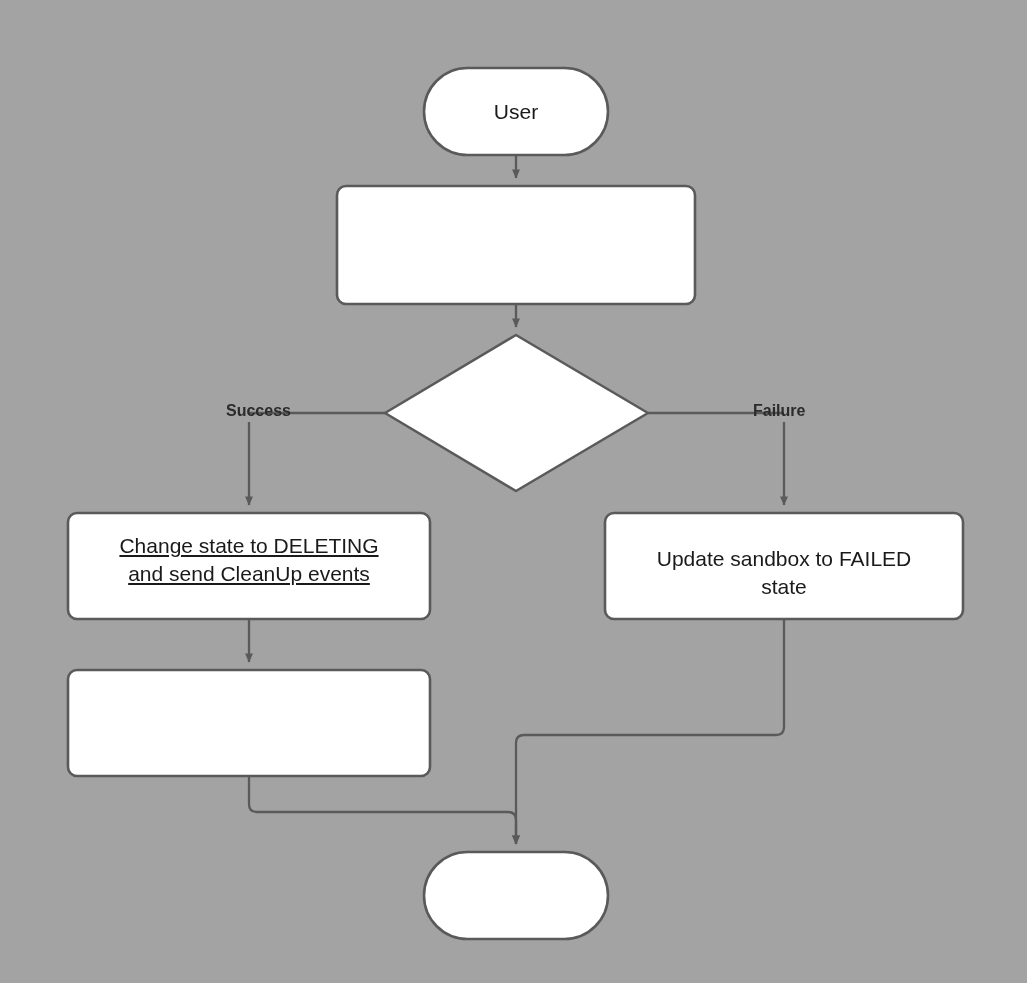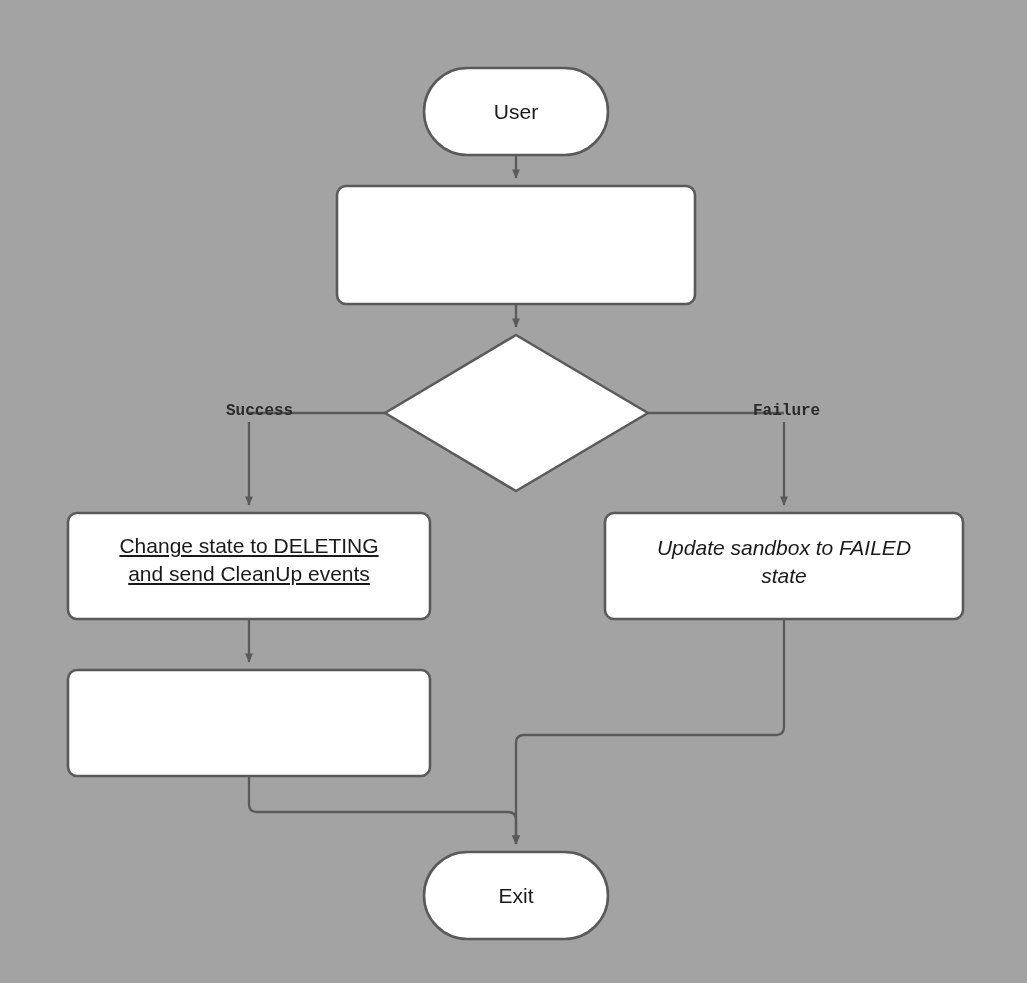--- a/index.html
+++ b/index.html
@@ -37,21 +37,21 @@
     line-height: 28px;
     white-space: pre-line;
     pointer-events: none;
   }
   .node-label.top-align {
     align-items: flex-start;
   }
   .edge-label {
     position: absolute;
     color: #2b2b2b;
-    font-family: Liberation Mono, monospace;
+    font-family: Liberation Sans, sans-serif;
     font-size: 16px;
     font-weight: bold;
     line-height: 18px;
     white-space: nowrap;
   }
   .hit {
     position: absolute;
     background: transparent;
   }
 </style>
@@ -104,25 +104,24 @@
     </g>
   </svg>
 
   <div class="node-label" style="left:424px; top:68px; width:184px; height:87px;">User</div>
 
 
 
   <div class="node-label top-align" style="left:68px; top:513px; width:362px; height:106px; padding-top:19px; box-sizing:border-box;text-decoration:underline;">Change state to DELETING
 and send CleanUp events</div>
 
-  <div class="node-label top-align" style="left:605px; top:513px; width:358px; height:106px; padding-top:21px; box-sizing:border-box;font-style:italic;">Update sandbox to FAILED
+  <div class="node-label top-align" style="left:605px; top:513px; width:358px; height:106px; padding-top:32px; box-sizing:border-box;">Update sandbox to FAILED
 state</div>
 
 
-  <div class="node-label" style="left:424px; top:852px; width:184px; height:87px;">Exit</div>
 
   <div class="edge-label" style="left:226px; top:402px;">Success</div>
 
   <div class="edge-label" style="left:733px; top:402px;margin-left:20px;">Failure</div>
 
   <div class="hit" style="left:424px; top:68px; width:184px; height:87px;"></div>
   <div class="hit" style="left:337px; top:186px; width:358px; height:118px;"></div>
   <div class="hit" style="left:385px; top:335px; width:263px; height:156px;"></div>
   <div class="hit" style="left:68px; top:513px; width:362px; height:106px;"></div>
   <div class="hit" style="left:605px; top:513px; width:358px; height:106px;"></div>

